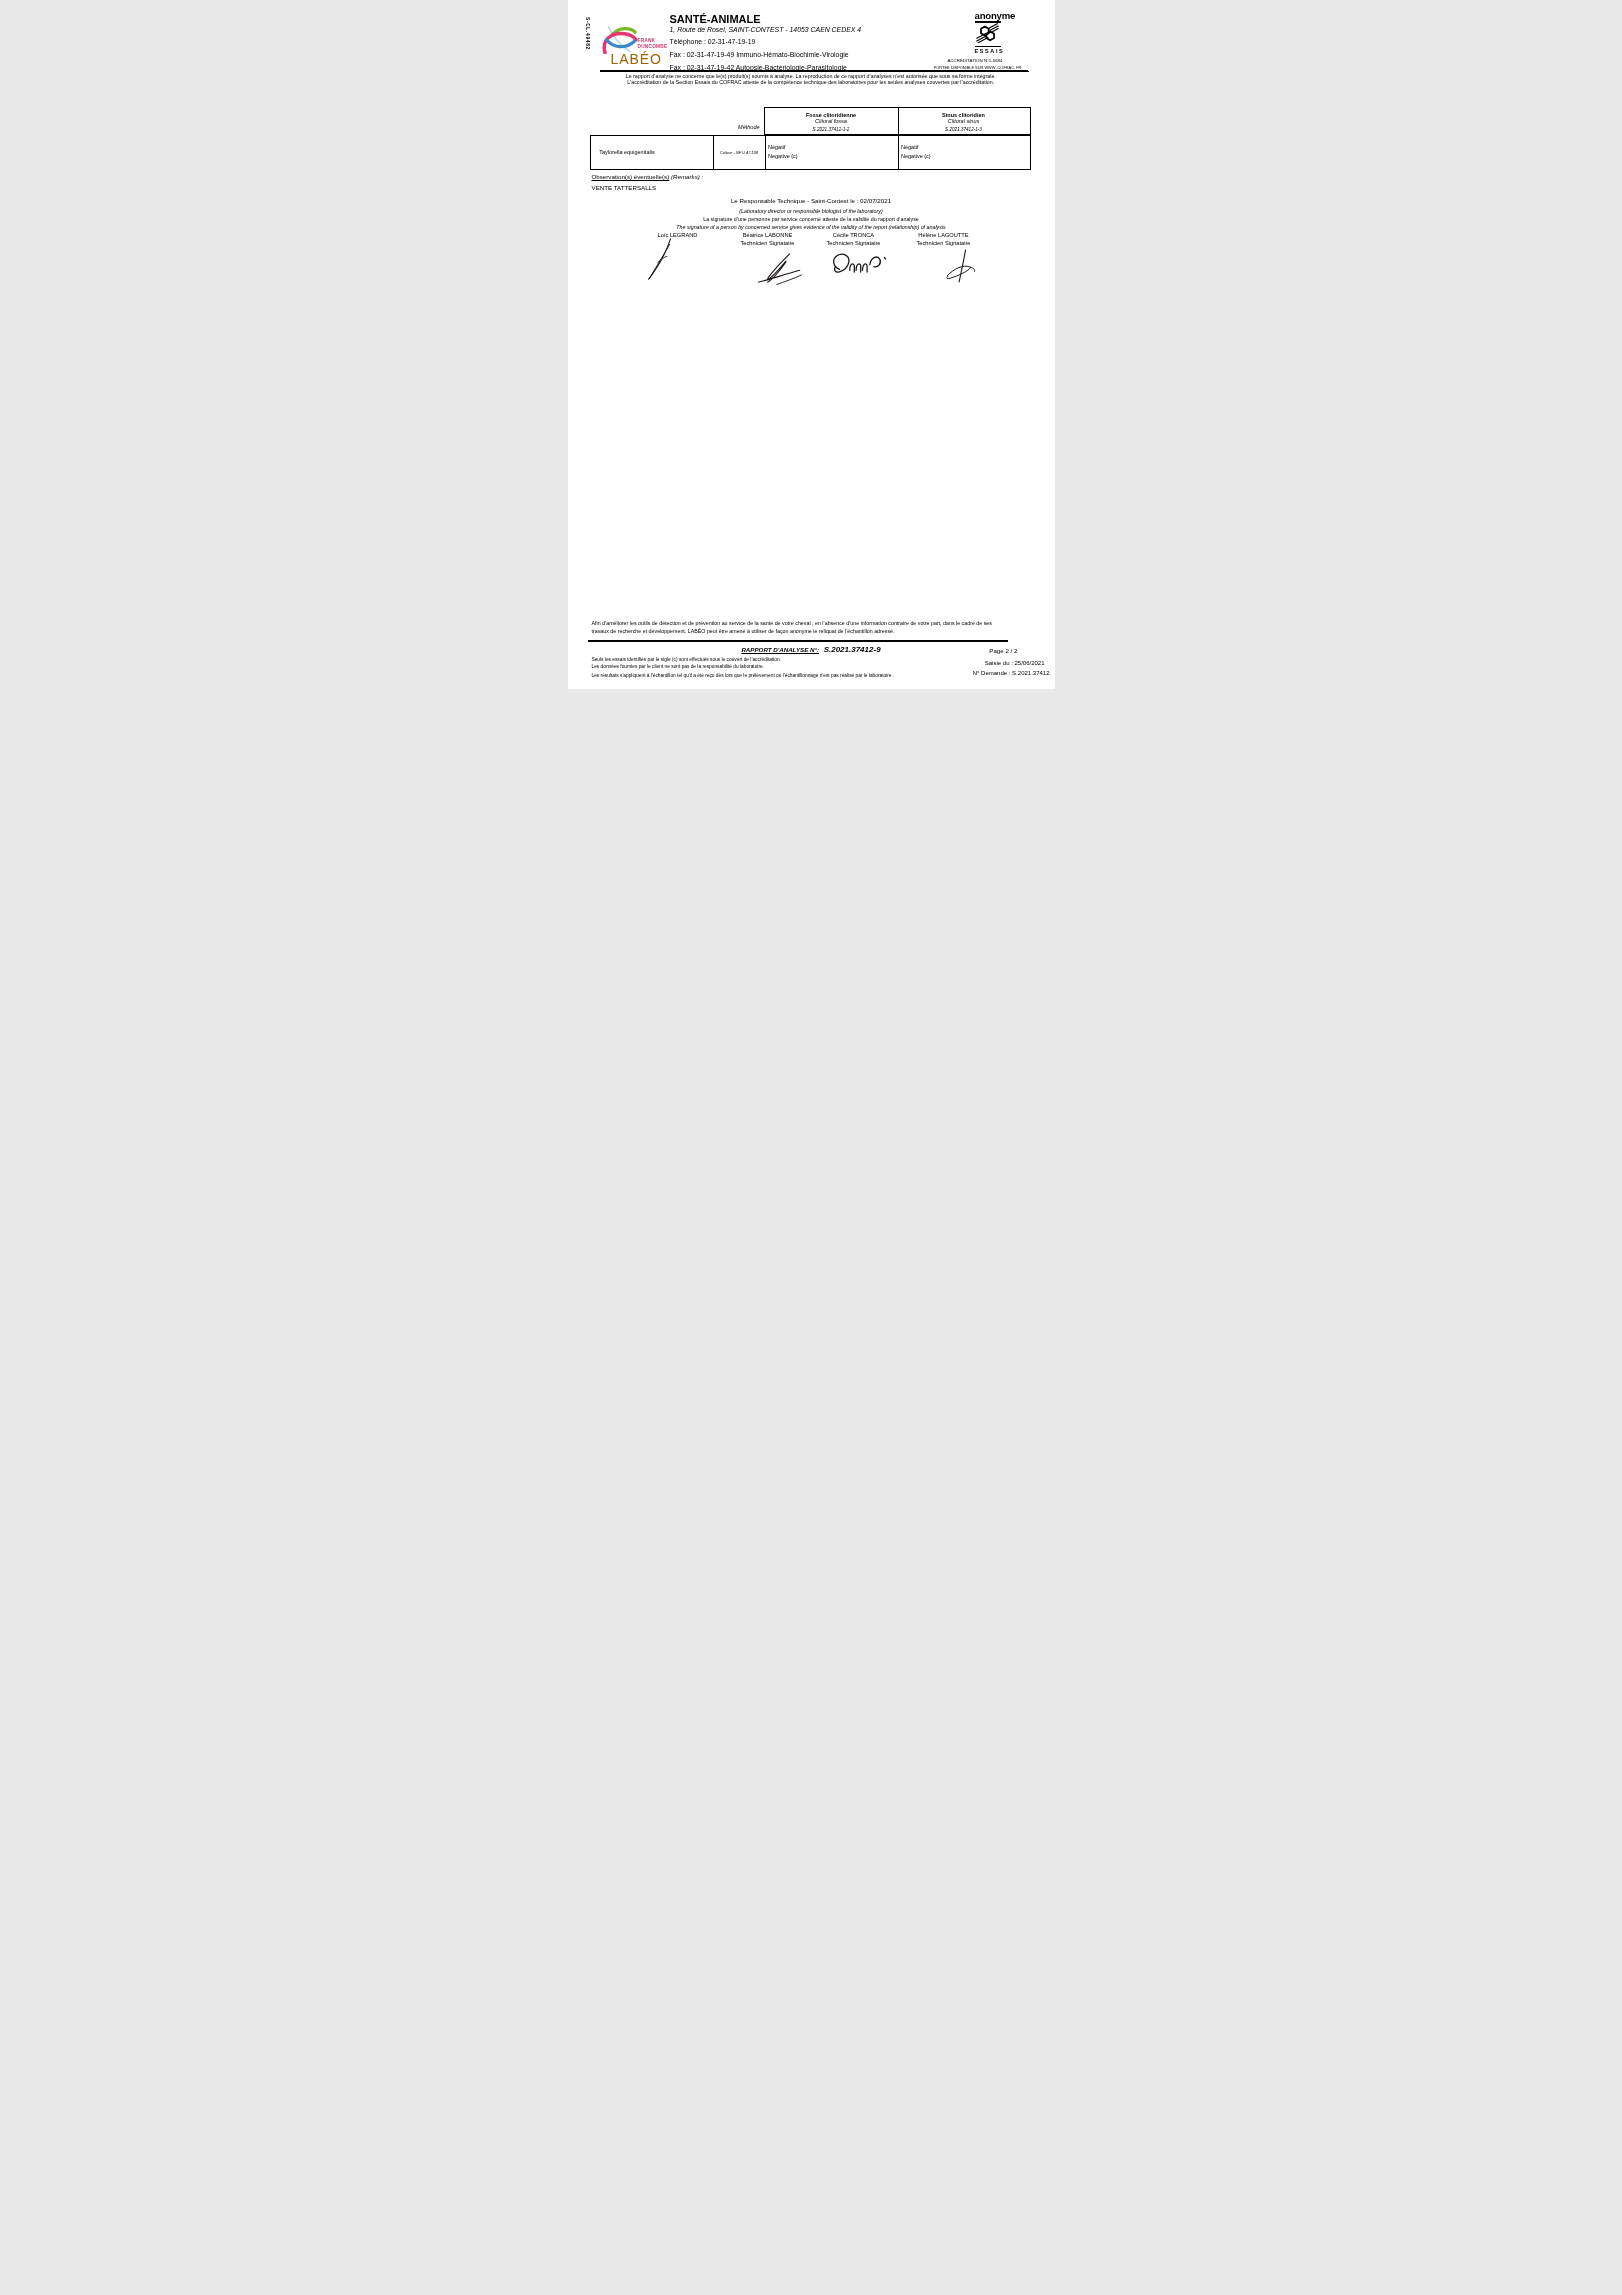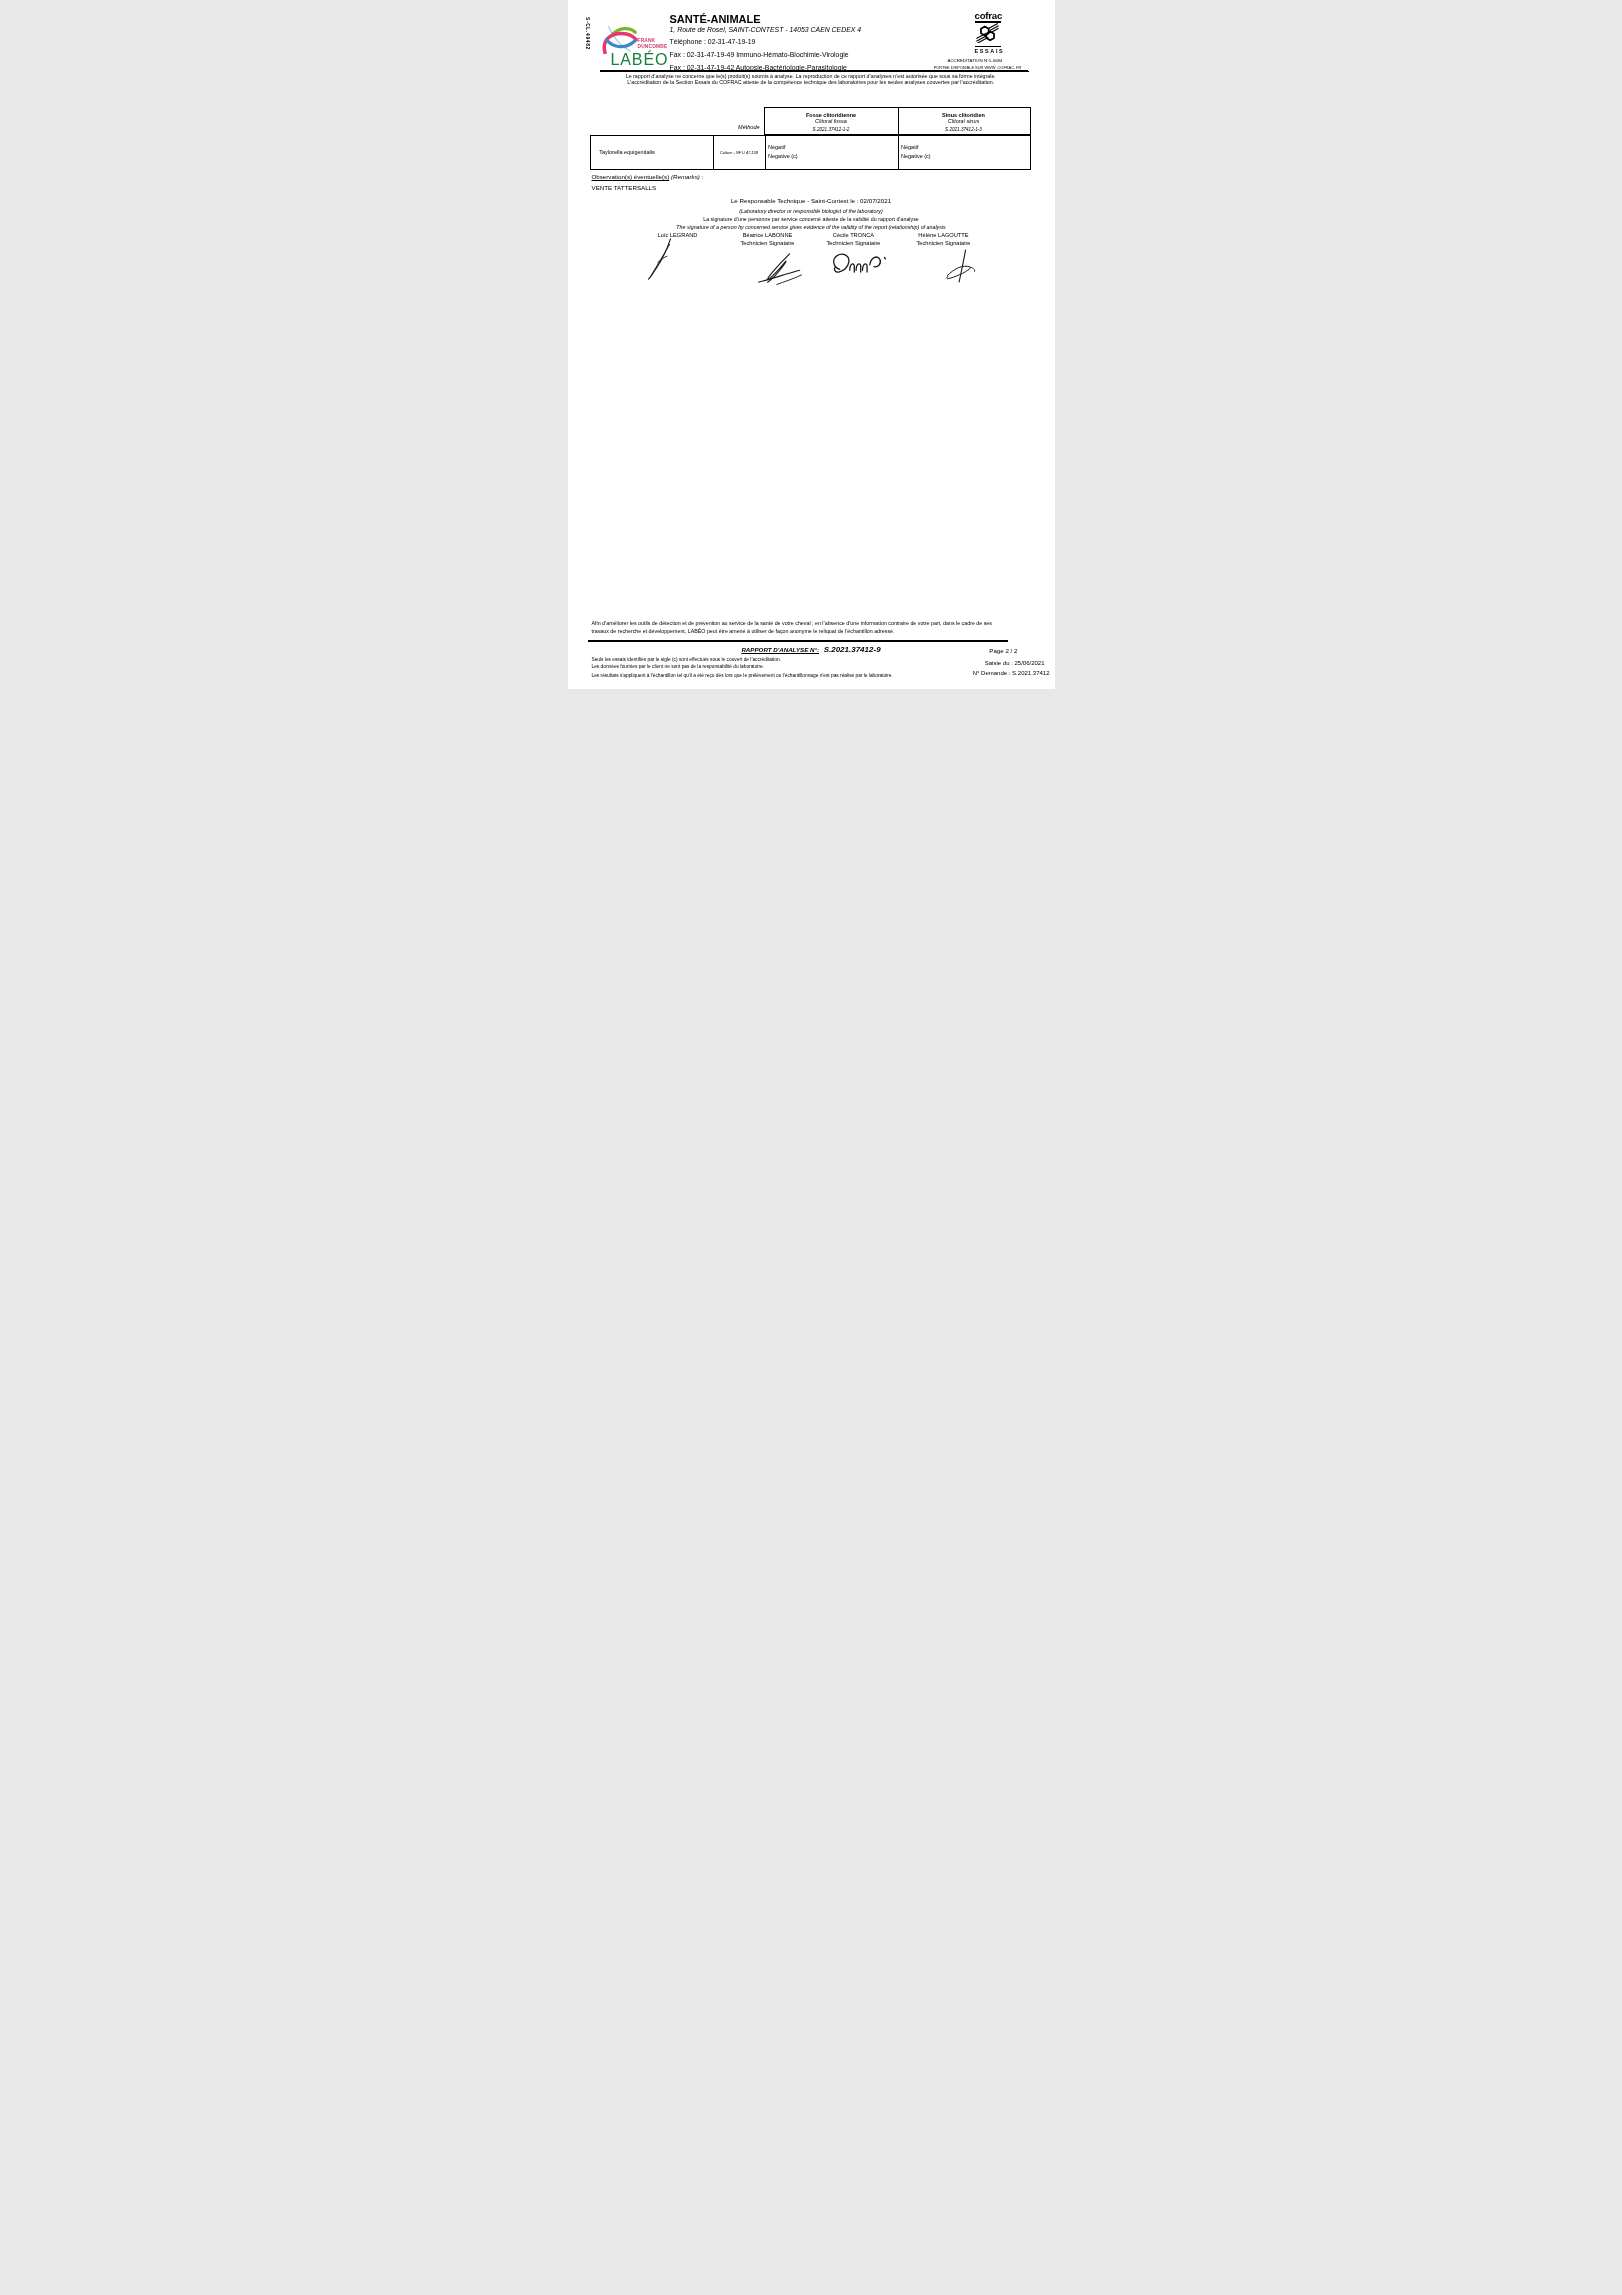--- a/index.html
+++ b/index.html
@@ -19,21 +19,21 @@
   }
 
   
   .logo-arcs { left:33px; top:25px; }
   .logo-brand {
     left:70px; top:38px; width:32px;
     color:#cf3a6d; font-weight:bold; font-size:4.8px; line-height:5.5px; letter-spacing:0.2px;
   }
   .logo-name {
     left:43px; top:51px;
-    color:#15803d; font-size:16px; letter-spacing:0.9px; font-weight:500;
+    color:#a16207; font-size:14px; letter-spacing:0.9px; font-weight:500;
   }
 
   
   .hdr-title   { left:102px; top:13px;  font-size:11px; font-weight:bold; }
   .hdr-address { left:102px; top:26px;  font-size:6.9px; font-style:italic; }
   .hdr-phone   { left:102px; top:38px;  font-size:6.9px; }
   .hdr-fax1    { left:102px; top:51px; font-size:6.9px; }
   .hdr-fax2    { left:102px; top:64px; font-size:6.9px; }
 
   
@@ -128,21 +128,21 @@
   </div>
   <div class="abs logo-name">LABÉO</div>
 
   <div class="abs hdr-title">SANTÉ-ANIMALE</div>
   <div class="abs hdr-address">1, Route de Rosel, SAINT-CONTEST - 14053 CAEN CEDEX 4</div>
   <div class="abs hdr-phone">Téléphone : 02-31-47-19-19</div>
   <div class="abs hdr-fax1">Fax : 02-31-47-19-49 Immuno-Hémato-Biochimie-Virologie</div>
   <div class="abs hdr-fax2">Fax : 02-31-47-19-42 Autopsie-Bactériologie-Parasitologie</div>
 
   <div class="abs cofrac">
-    <div class="cofrac-name">cofrac</div>
+    <div class="cofrac-name">anonyme</div>
     <div class="cofrac-bar"></div>
     <svg width="23" height="20" viewBox="0 0 100 90">
       <g stroke="#000" stroke-width="5" fill="none">
         <path d="M52,26 L96,2"></path>
           <path d="M60,34 L100,12"></path>
           <path d="M68,42 L100,24"></path>
         <path d="M0,70 L42,47"></path>
           <path d="M0,82 L48,56"></path>
           <path d="M6,90 L54,64"></path>
       </g>

